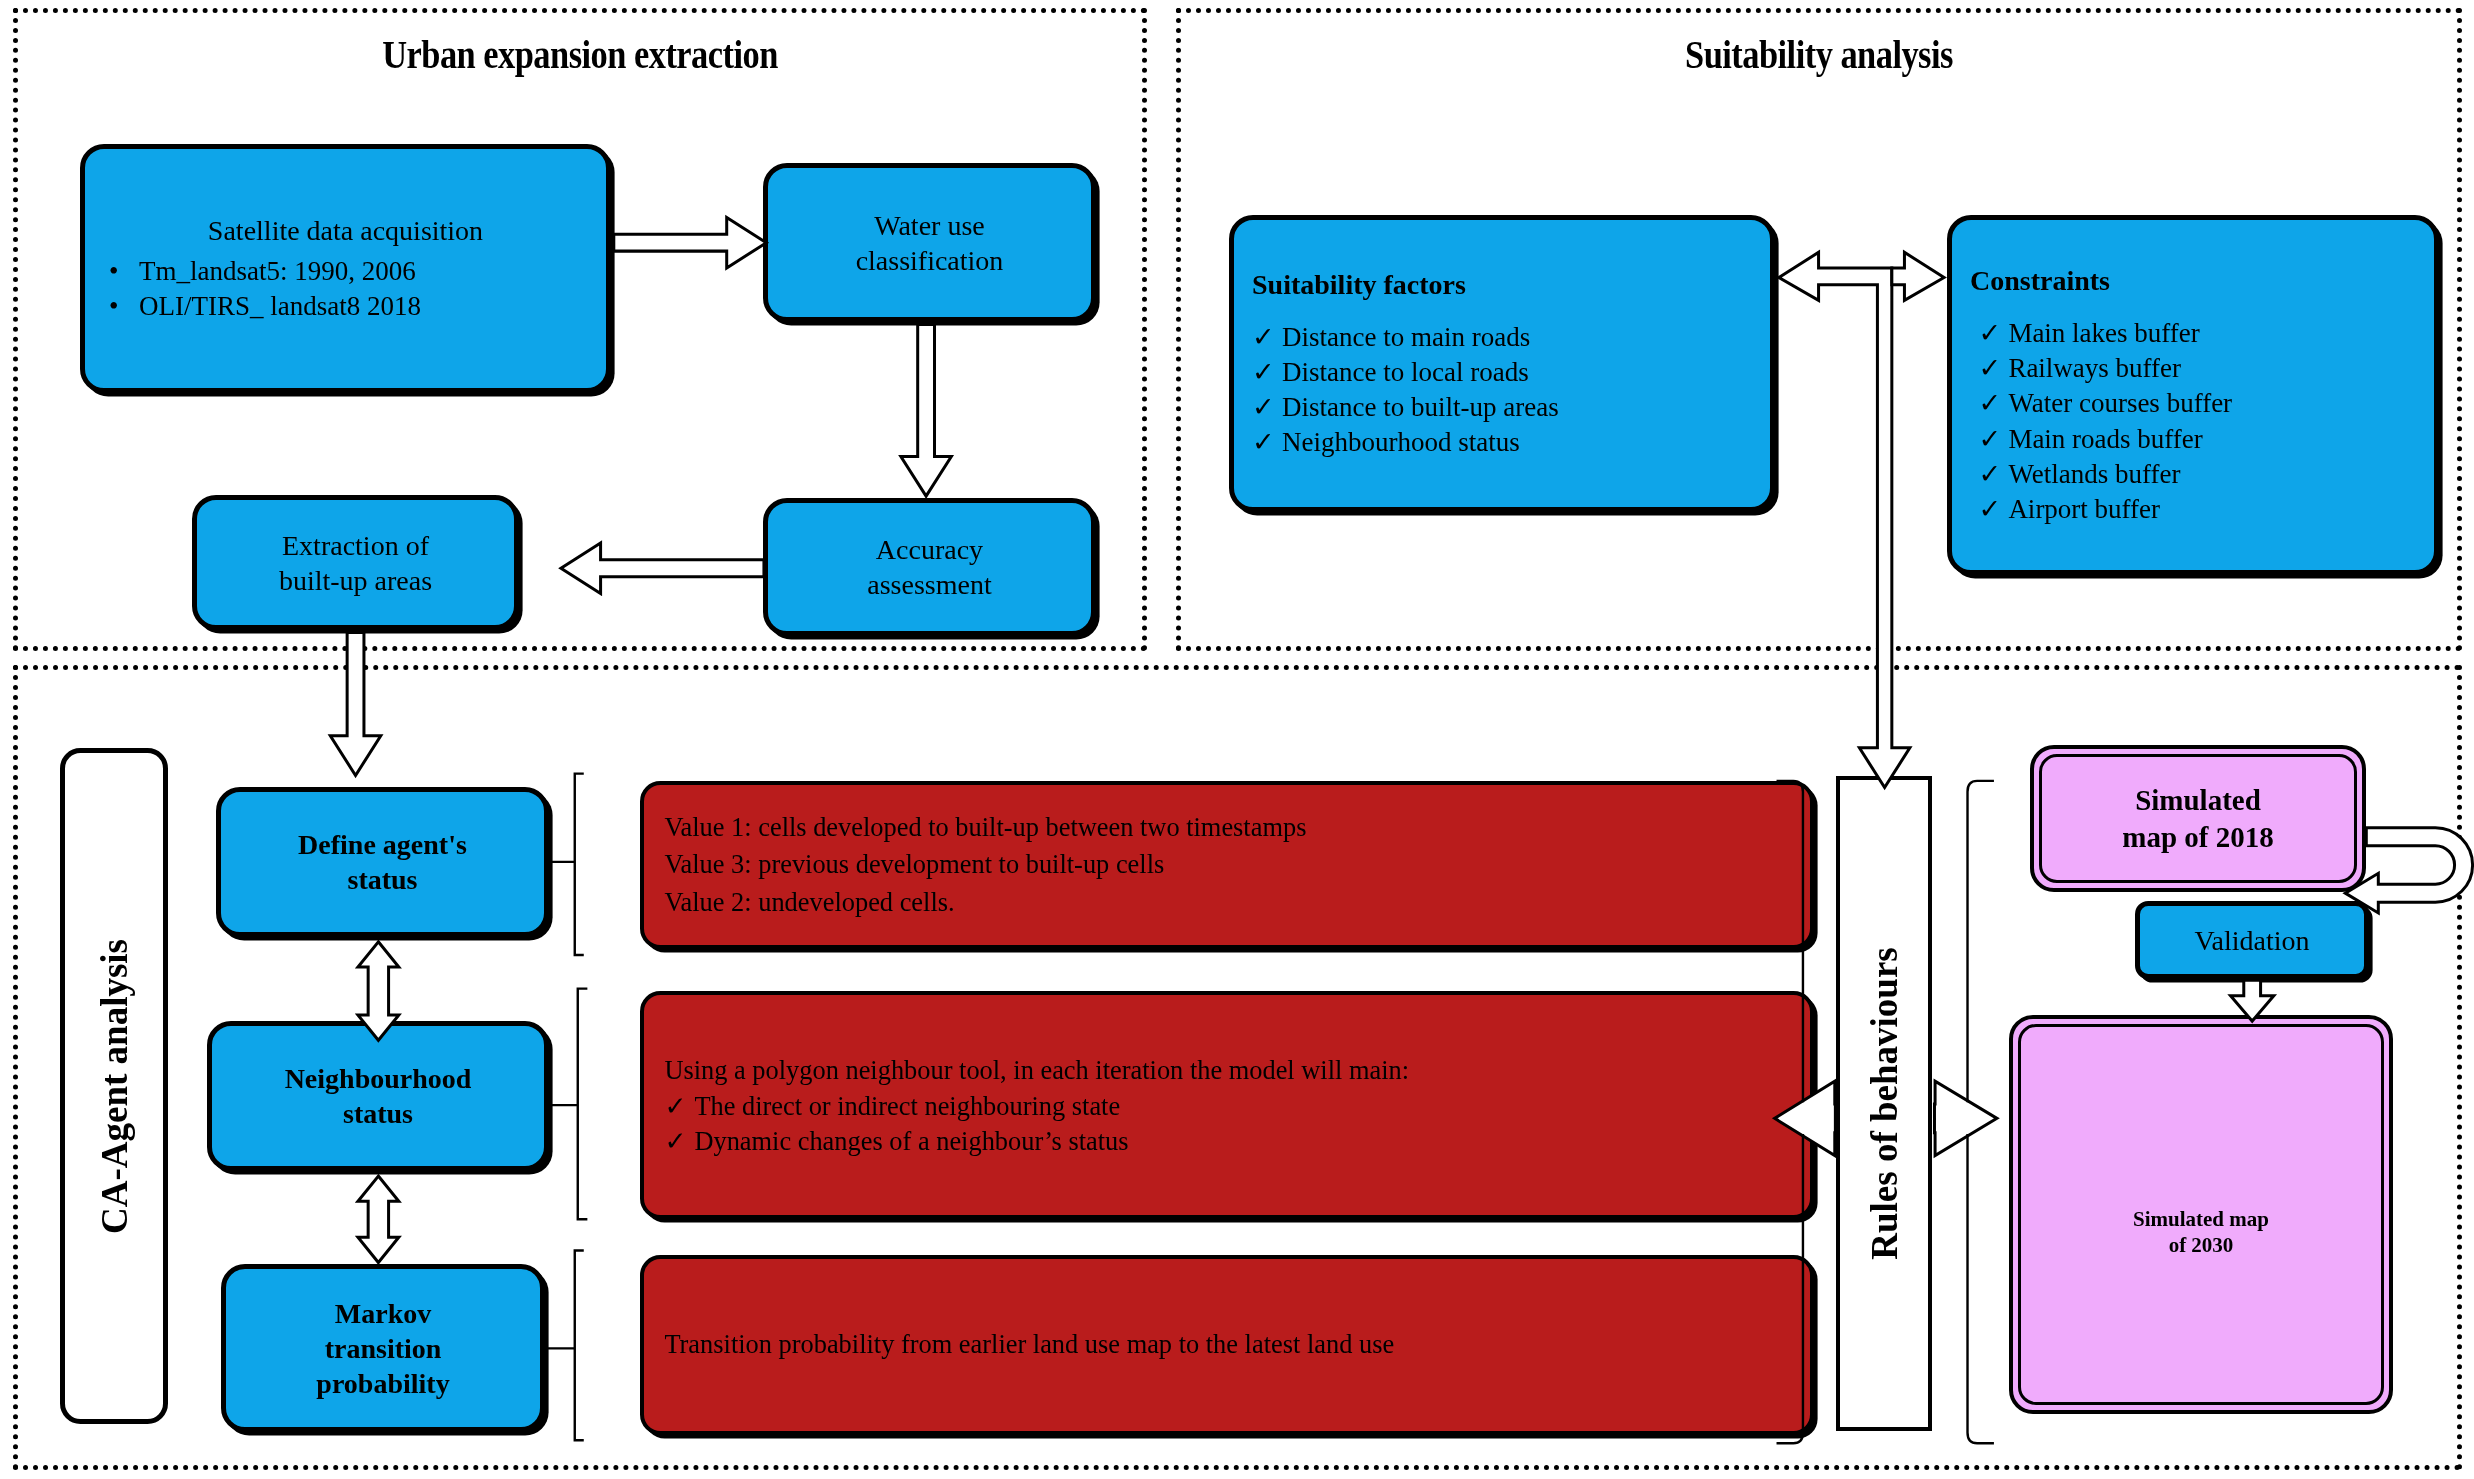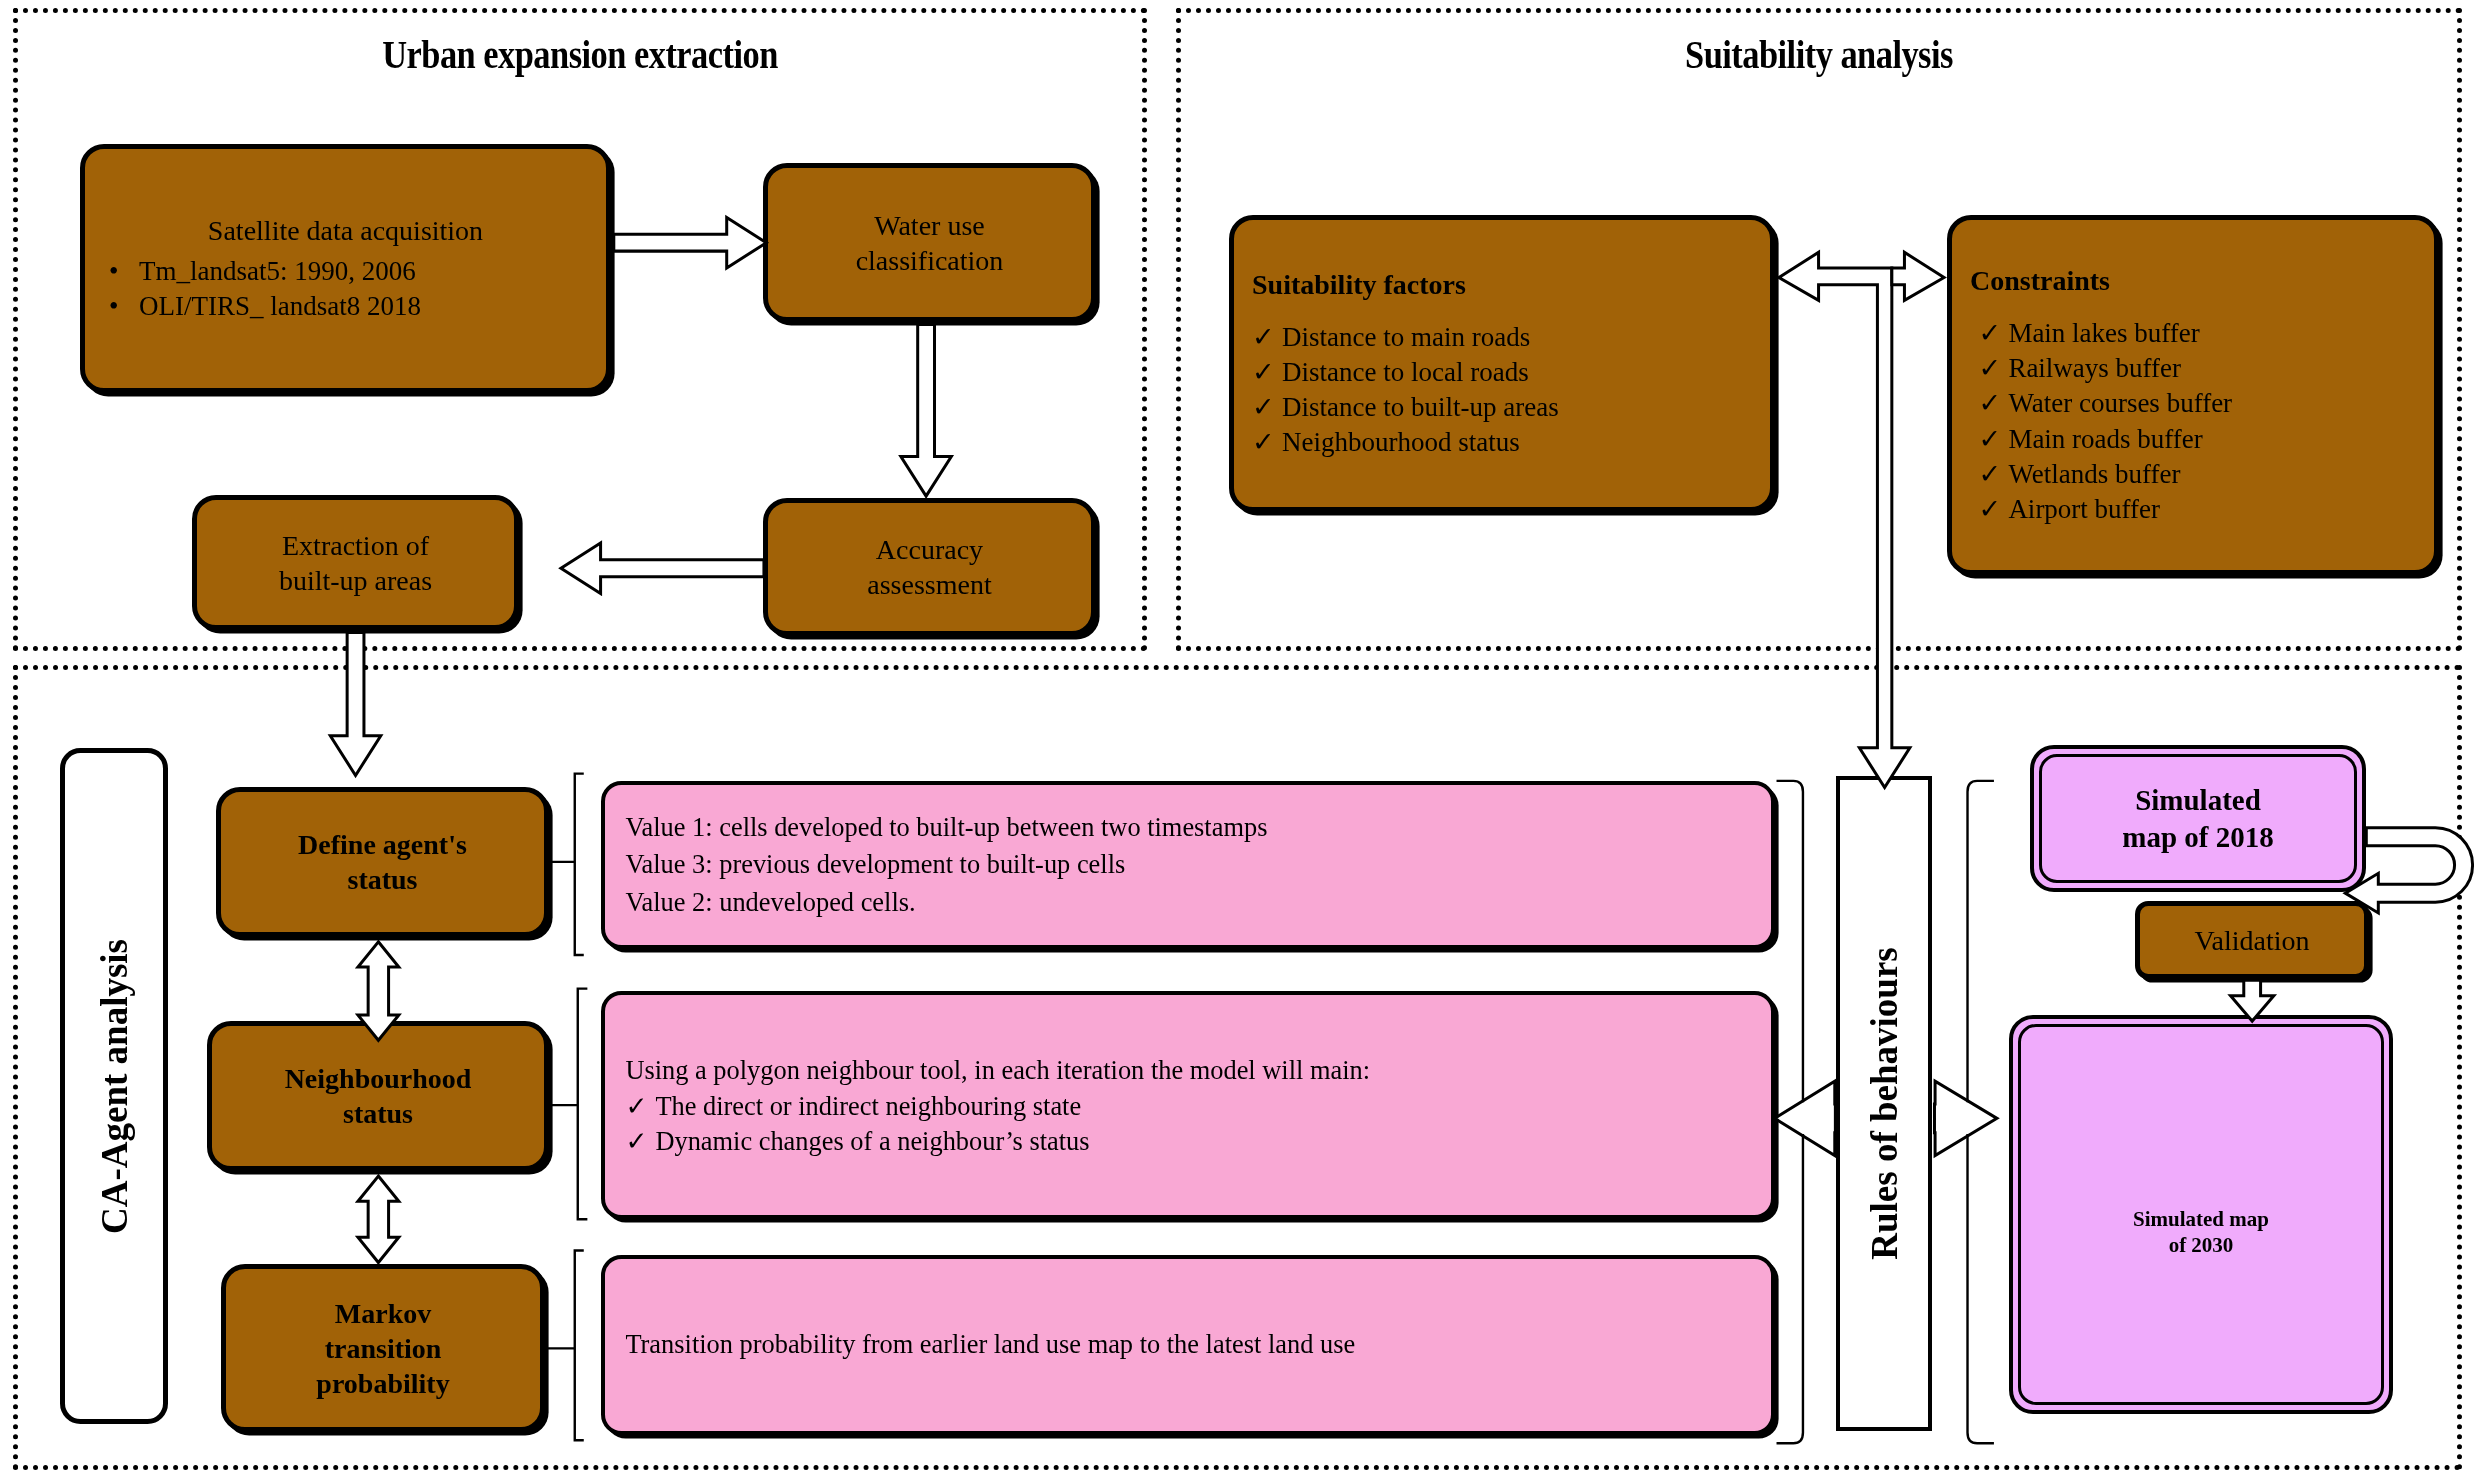--- a/index.html
+++ b/index.html
@@ -10,40 +10,40 @@
   .panel{position:absolute;box-sizing:border-box;
          border:5.4px dotted #000;background:#fff;}
 
   
   .panel-title{position:absolute;text-align:center;font-weight:bold;
                font-size:40px;letter-spacing:-0.6px;
                font-family:"Liberation Serif","DejaVu Serif",serif;
                transform:scaleX(.86);transform-origin:center;}
 
   
-  .box{position:absolute;box-sizing:border-box;background:#a16207;
+  .box{position:absolute;box-sizing:border-box;background:#0ea5e9;
        border:5.4px solid #000;border-radius:24px;
        box-shadow:4.2px 4.2px 0 -0.6px #000;
        display:flex;flex-direction:column;justify-content:center;}
   .box.center{align-items:center;text-align:center;}
   .box-txt{font-size:28px;line-height:1.25;padding:0 10.8px;}
   .box-txt.bold{font-weight:bold;}
 
   
   .lst{list-style:none;margin:0;padding:0;font-size:27px;line-height:1.30;}
   .lst li{display:flex;align-items:flex-start;gap:9.6px;}
   .lst li .mk{flex:0 0 auto;width:20.4px;text-align:left;}
   .hdr{font-weight:bold;font-size:28px;line-height:1.25;margin-bottom:18px;}
 
   
-  .wbox{position:absolute;box-sizing:border-box;background:#f9a8d4;
+  .wbox{position:absolute;box-sizing:border-box;background:#b91c1c;
         border:4.8px solid #000;border-radius:20.4px;
         box-shadow:4.2px 4.2px 0 -0.6px #000;
         display:flex;flex-direction:column;justify-content:center;
-        padding:9.6px 20.4px;}
+        padding:9.6px 20.4px;margin-left:39px;}
   .wbox p{margin:0;font-size:26.4px;line-height:1.42;}
   .wbox p.just{text-align:justify;text-align-last:left;}
 
   
   .dbox{position:absolute;box-sizing:border-box;background:#f0abfc;
         border:4.8px solid #000;border-radius:24px;
         display:flex;align-items:center;justify-content:center;text-align:center;}
   .dbox::before{content:"";position:absolute;left:5.4px;top:5.4px;right:5.4px;bottom:5.4px;
         border:3px solid #000;border-radius:18px;pointer-events:none;}
 

